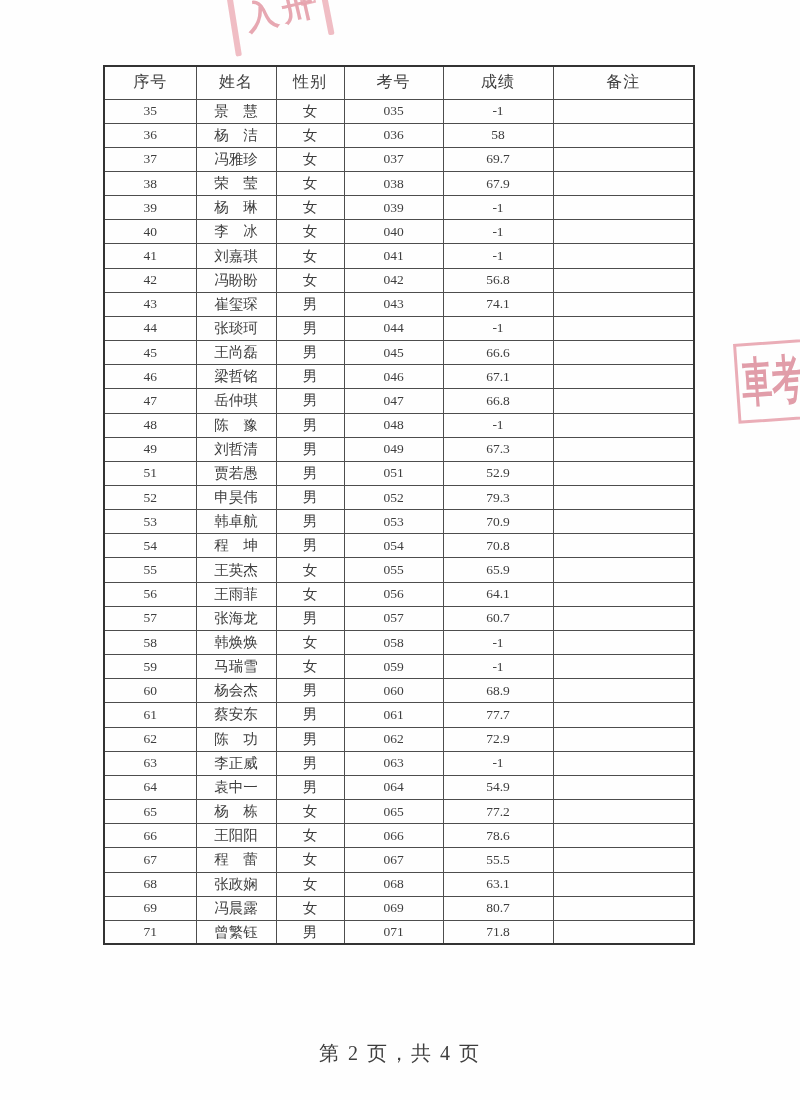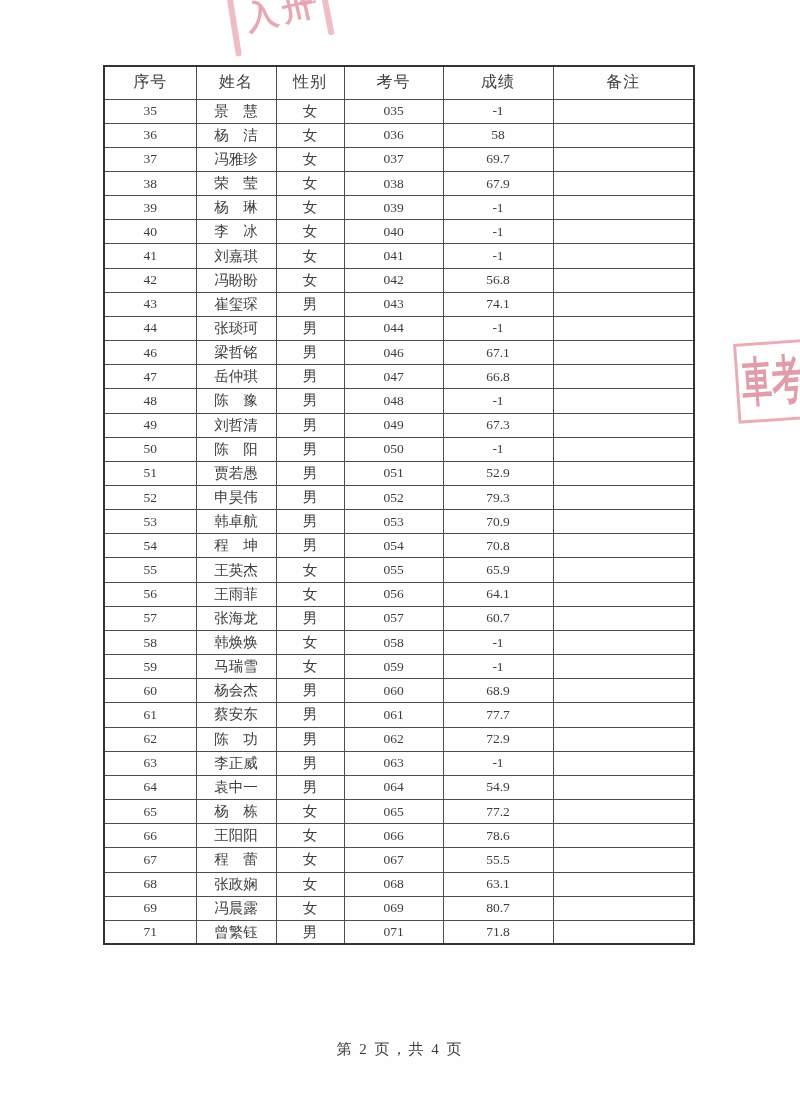--- a/index.html
+++ b/index.html
@@ -39,21 +39,21 @@
     letter-spacing:1px;
   }
   .score-table tbody tr { height:24.16px; }
   .score-table td { font-size:14.5px; }
   .score-table td.num { font-size:13.5px; }
 
   
   .footer {
     position:absolute; left:0; right:0; top:1040px;
     text-align:center;
-    font-size:15px;
+    font-size:20px;
     letter-spacing:2px;
     color:#3d3d3d;
   }
 
   
   .stamp { position:absolute; pointer-events:none; }
 
   .stamp-top {
     left:226px; top:-18px;
     width:108px; height:66px;
@@ -216,20 +216,28 @@
 
         <tr>
           <td class="num">44</td>
           <td>张琰珂</td>
           <td>男</td>
           <td class="num">044</td>
           <td class="num">-1</td>
           <td></td>
         </tr>
 
+        <tr>
+          <td class="num">45</td>
+          <td>王尚磊</td>
+          <td>男</td>
+          <td class="num">045</td>
+          <td class="num">66.6</td>
+          <td></td>
+        </tr>
 
         <tr>
           <td class="num">46</td>
           <td>梁哲铭</td>
           <td>男</td>
           <td class="num">046</td>
           <td class="num">67.1</td>
           <td></td>
         </tr>
 
@@ -253,28 +261,20 @@
 
         <tr>
           <td class="num">49</td>
           <td>刘哲清</td>
           <td>男</td>
           <td class="num">049</td>
           <td class="num">67.3</td>
           <td></td>
         </tr>
 
-        <tr>
-          <td class="num">50</td>
-          <td>陈　阳</td>
-          <td>男</td>
-          <td class="num">050</td>
-          <td class="num">-1</td>
-          <td></td>
-        </tr>
 
         <tr>
           <td class="num">51</td>
           <td>贾若愚</td>
           <td>男</td>
           <td class="num">051</td>
           <td class="num">52.9</td>
           <td></td>
         </tr>
 

